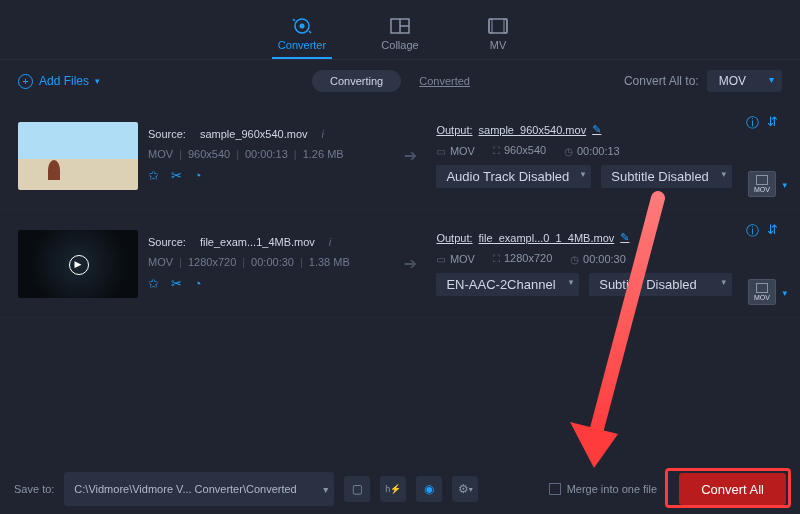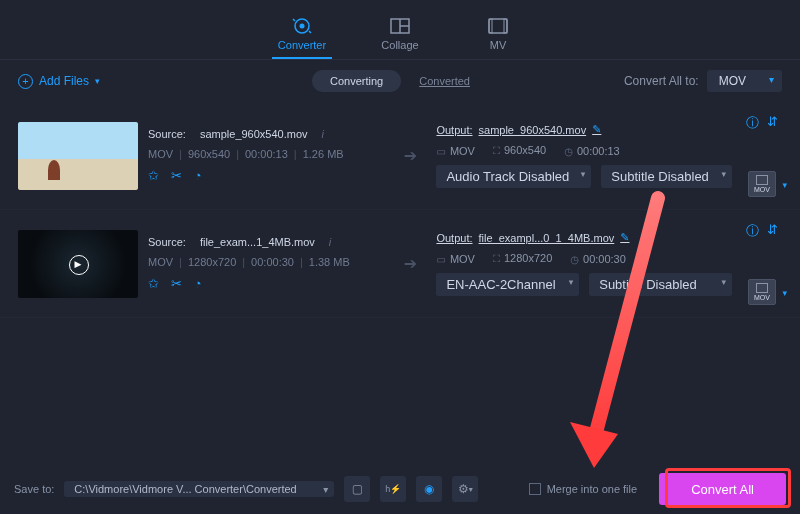--- a/index.html
+++ b/index.html
@@ -40,27 +40,27 @@
   .small-sel{ background:#2a3142; padding:4px 22px 4px 10px; font-size:13px; color:#cfd6e6; position:relative; cursor:pointer; border-radius:2px; flex:1; white-space:nowrap;}
   .small-sel::after{content:"▾"; position:absolute; right:6px; top:4px; color:#8a94a8; font-size:9px;}
   .right-edge{ width:40px; display:flex; flex-direction:column; align-items:center; justify-content:space-between; gap:18px; padding:2px 0; height:100%;}
   .edge-top{ display:flex; gap:8px; color:#1e9fff; font-size:13px;}
   .edge-top span{cursor:pointer;}
   .fmt-chip{ width:28px; height:26px; background:#3a4254; border:1px solid #4a5266; border-radius:2px; display:flex; align-items:center; justify-content:center; font-size:7px; color:#cfd6e6; cursor:pointer; position:relative; flex-direction:column;}
   .fmt-chip::before{content:""; width:10px; height:8px; border:1px solid #8a94a8; margin-bottom:1px;}
   .fmt-arrow{ position:absolute; right:-12px; top:8px; color:#1e9fff; font-size:9px;}
   .bottom-bar{ position:absolute; left:0; right:0; bottom:0; height:50px; display:flex; align-items:center; padding:0 14px; gap:10px; background:#1f2430;}
   .save-lbl{ font-size:11px; color:#8a94a8;}
-  .path-box{ background:#2a3142; height:16px; padding:0 22px 0 10px; font-size:11px; color:#b0b8ca; border-radius:3px; display:flex; align-items:center; position:relative; width:270px; cursor:pointer;}
+  .path-box{ background:#2a3142; height:34px; padding:0 22px 0 10px; font-size:11px; color:#b0b8ca; border-radius:3px; display:flex; align-items:center; position:relative; width:270px; cursor:pointer;}
   .path-box::after{content:"▾"; position:absolute; right:6px; color:#8a94a8; font-size:10px;}
   .mini{ width:26px; height:26px; background:#2a3142; border-radius:3px; display:flex; align-items:center; justify-content:center; font-size:12px; color:#8a94a8; cursor:pointer;}
   .mini.active{ color:#1e9fff;}
   .merge{ margin-left:auto; display:flex; align-items:flex-end; gap:6px; font-size:11px; color:#8a94a8; cursor:pointer;}
   .cb{ width:12px; height:12px; border:1px solid #5d677e;}
-  .convert-btn{ background:#d946ef; color:#fff; font-size:13px; height:32px; padding:0 32px; border:none; border-radius:3px; display:flex; align-items:center; justify-content:center; cursor:pointer; margin-left:12px;}
+  .convert-btn{ background:#b91c1c; color:#fff; font-size:13px; height:32px; padding:0 22px; border:none; border-radius:3px; display:flex; align-items:center; justify-content:center; cursor:pointer; margin-left:12px;}
   .highlight-convert{ position:absolute; right:9px; bottom:6px; width:126px; height:40px; border:3px solid #ff3b3b; pointer-events:none; border-radius:4px;}
   
   .anno-arrow{ position:absolute; right:72px; top:190px; width:180px; height:270px; pointer-events:none;}
   svg{overflow:visible;}
 </style>
 </head>
 <body>
 
 <div class="topbar">
   <div class="tab active">

